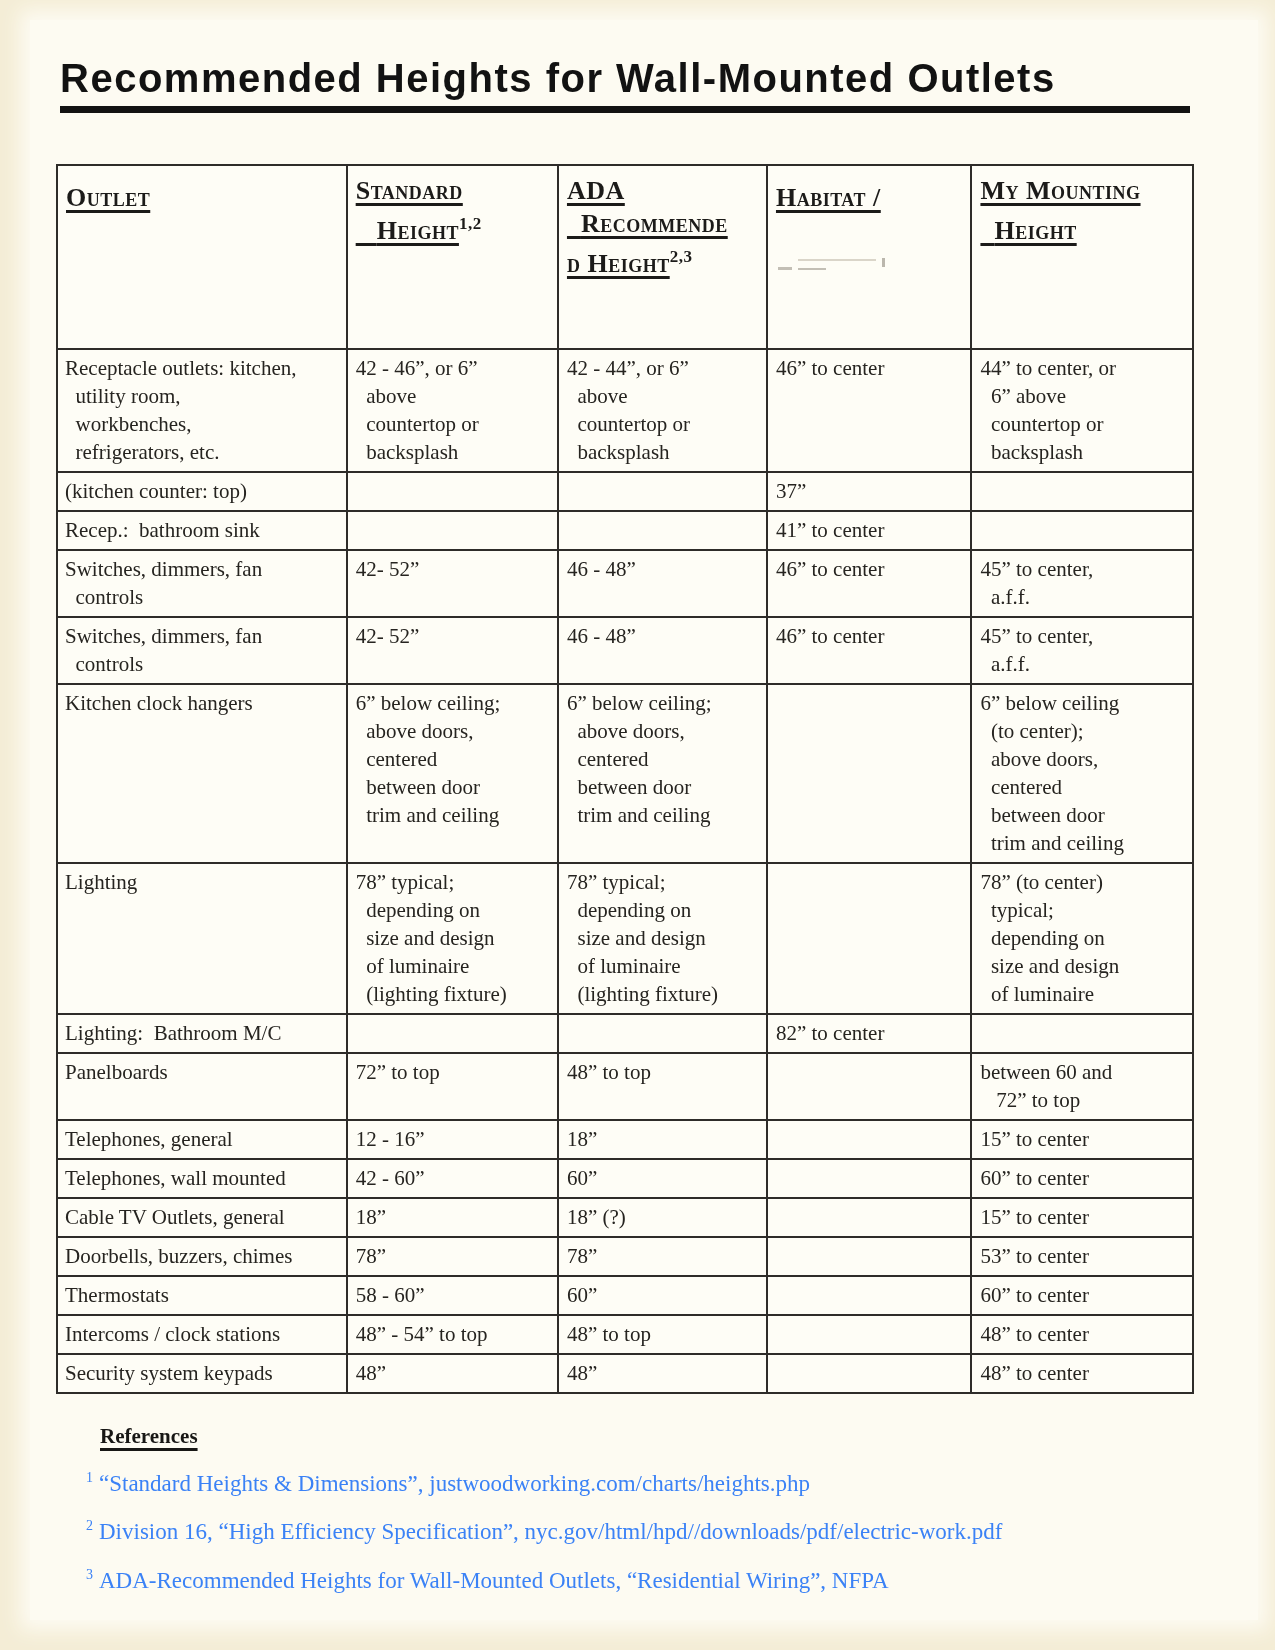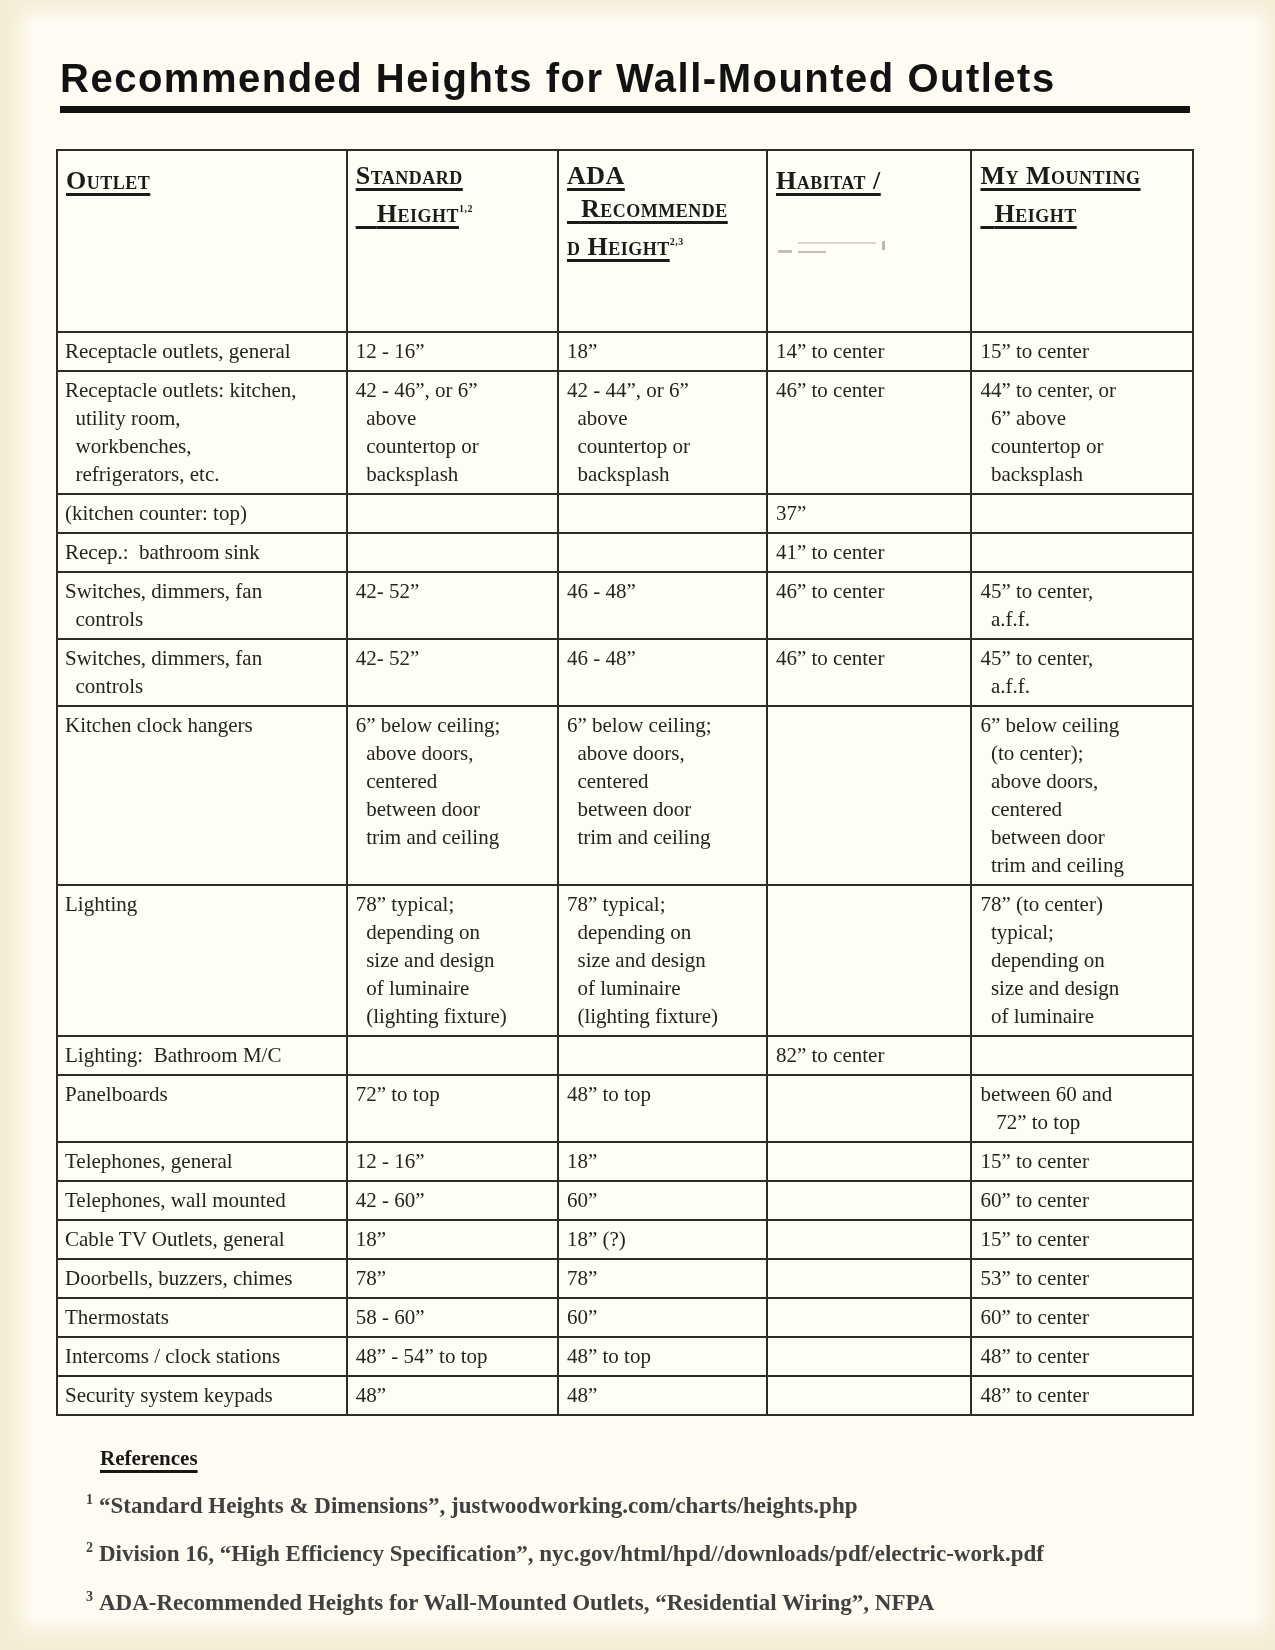--- a/index.html
+++ b/index.html
@@ -15,21 +15,21 @@
     position: absolute;
     left: 30px; top: 20px;
     width: 1228px; height: 1600px;
     background: #fdfbf2;
     box-shadow: 0 0 18px 10px #fdfbf2;
   }
   .content { padding: 36px 28px 0 26px; }
 
   
   .title {
-    margin: 0 0 36px 4px;
+    margin: 0 0 51px 4px;
     font-family: "Liberation Sans", "DejaVu Sans", sans-serif;
     font-weight: 800;
     font-size: 40px;
     letter-spacing: 1.5px;
     color: #121212;
     border-bottom: 7px solid #121212;
     padding-bottom: 5px;
     width: 1130px;
     white-space: nowrap;
   }
@@ -61,21 +61,21 @@
     font-variant: small-caps;
     letter-spacing: 0.5px;
     color: #1c1b19;
     border-radius: 24px;
   }
   th .hdr {
     text-decoration: underline;
     text-decoration-thickness: 2.5px;
     text-underline-offset: 4px;
   }
-  th sup.hsup { font-size: 10px; font-variant: normal; }
+  th sup.hsup { font-size: 17px; font-variant: normal; }
   td {
     padding: 4px 8px 5px 8px;
     font-size: 21px;
     line-height: 28px;
     color: #262420;
   }
   td.outlet-cell { padding-left: 7px; }
   tbody tr { min-height: 35px; }
   td:empty::after { content: "\00a0"; }
 
@@ -97,24 +97,23 @@
     font-size: 21px;
     font-weight: 700;
     color: #181715;
     text-decoration: underline;
     text-decoration-thickness: 2.5px;
     text-underline-offset: 5px;
     margin-bottom: 14px;
   }
   .ref-item {
     font-size: 23px;
-    color: #404040;
+    color: #3b82f6;
     margin: 0 0 13px -14px;
     line-height: 30px;
-    font-weight: bold;
   }
   .ref-item sup { font-size: 14px; margin-right: 6px; }
 </style>
 </head>
 <body>
 
 <div class="paper">
   <div class="content">
 
     <h1 class="title">Recommended Heights for Wall-Mounted Outlets</h1>
@@ -137,27 +136,20 @@
 d Height</span><sup class="hsup">2,3</sup></th>
           <th><span class="hdr">Habitat /</span><sup class="hsup"></sup>
             <div class="erased"></div>
           </th>
           <th><span class="hdr">My Mounting
   Height</span><sup class="hsup"></sup></th>
         </tr>
       </thead>
       <tbody id="tbody">
           <tr>
-            <td class="outlet-cell">Receptacle outlets, general</td>
-            <td class="value-cell">12 - 16”</td>
-            <td class="value-cell">18”</td>
-            <td class="value-cell">14” to center</td>
-            <td class="value-cell">15” to center</td>
-          </tr>
-          <tr>
             <td class="outlet-cell">Receptacle outlets: kitchen,
   utility room,
   workbenches,
   refrigerators, etc.</td>
             <td class="value-cell">42 - 46”, or 6”
   above
   countertop or
   backsplash</td>
             <td class="value-cell">42 - 44”, or 6”
   above

